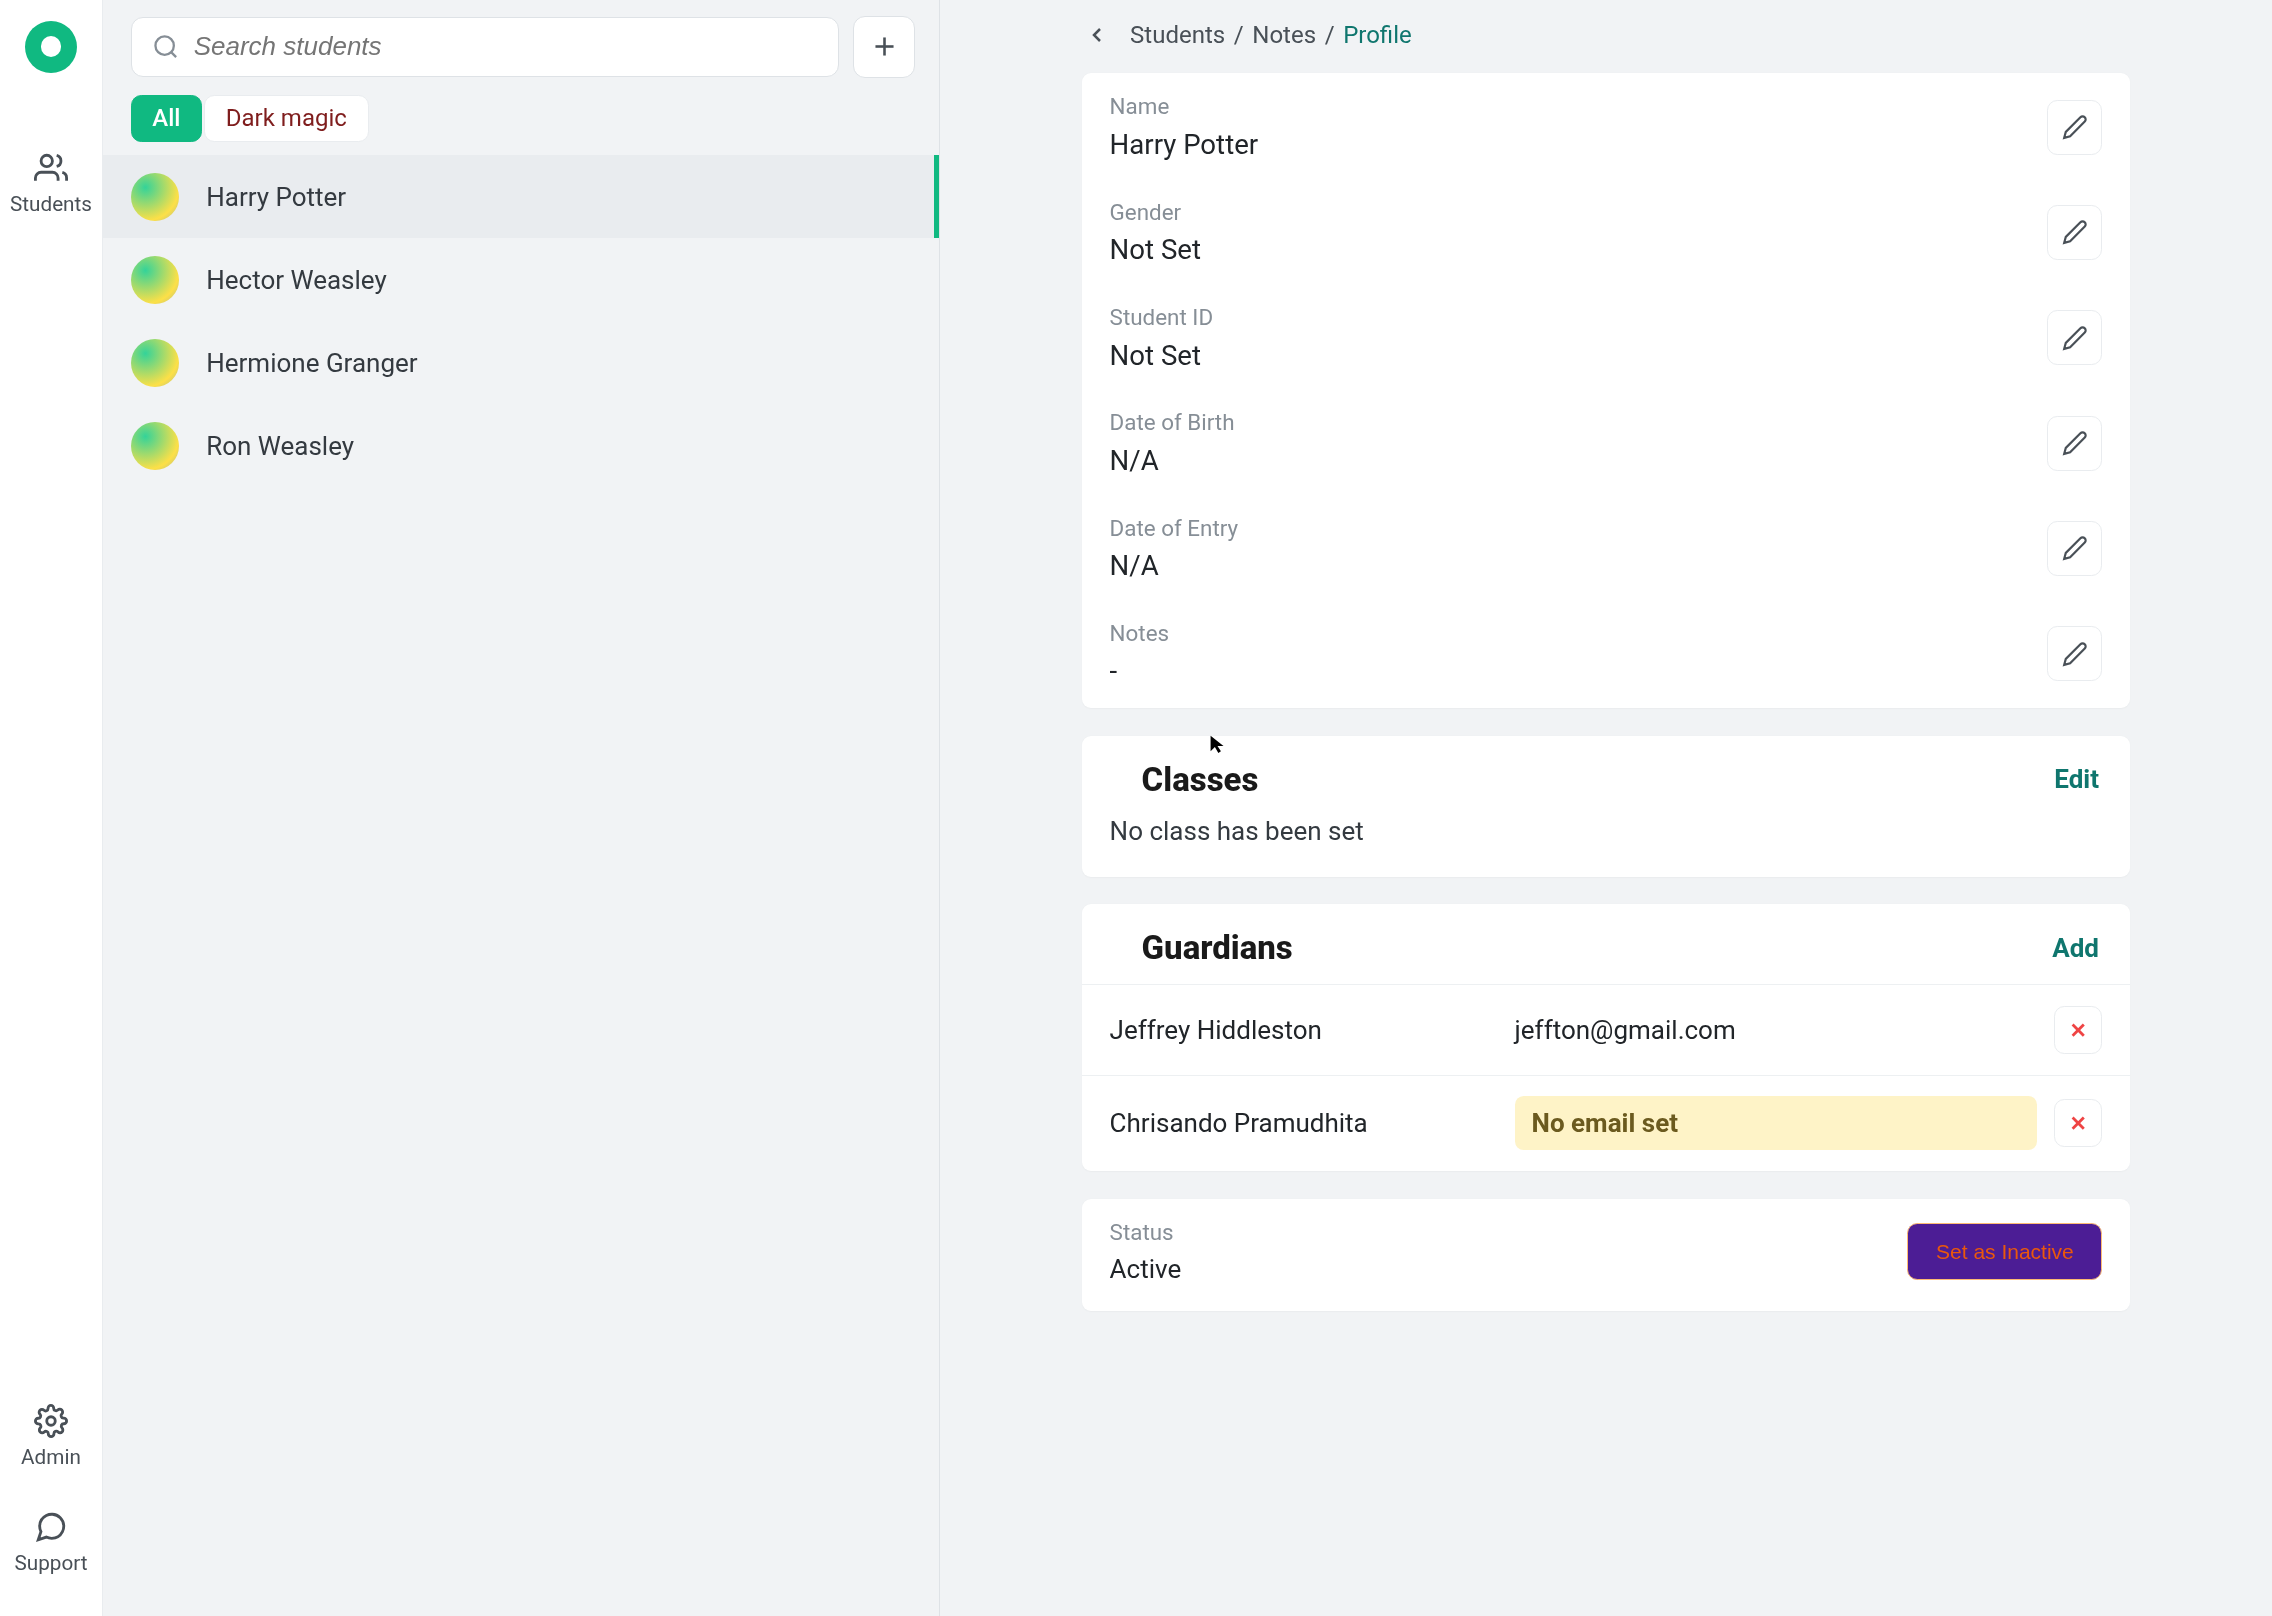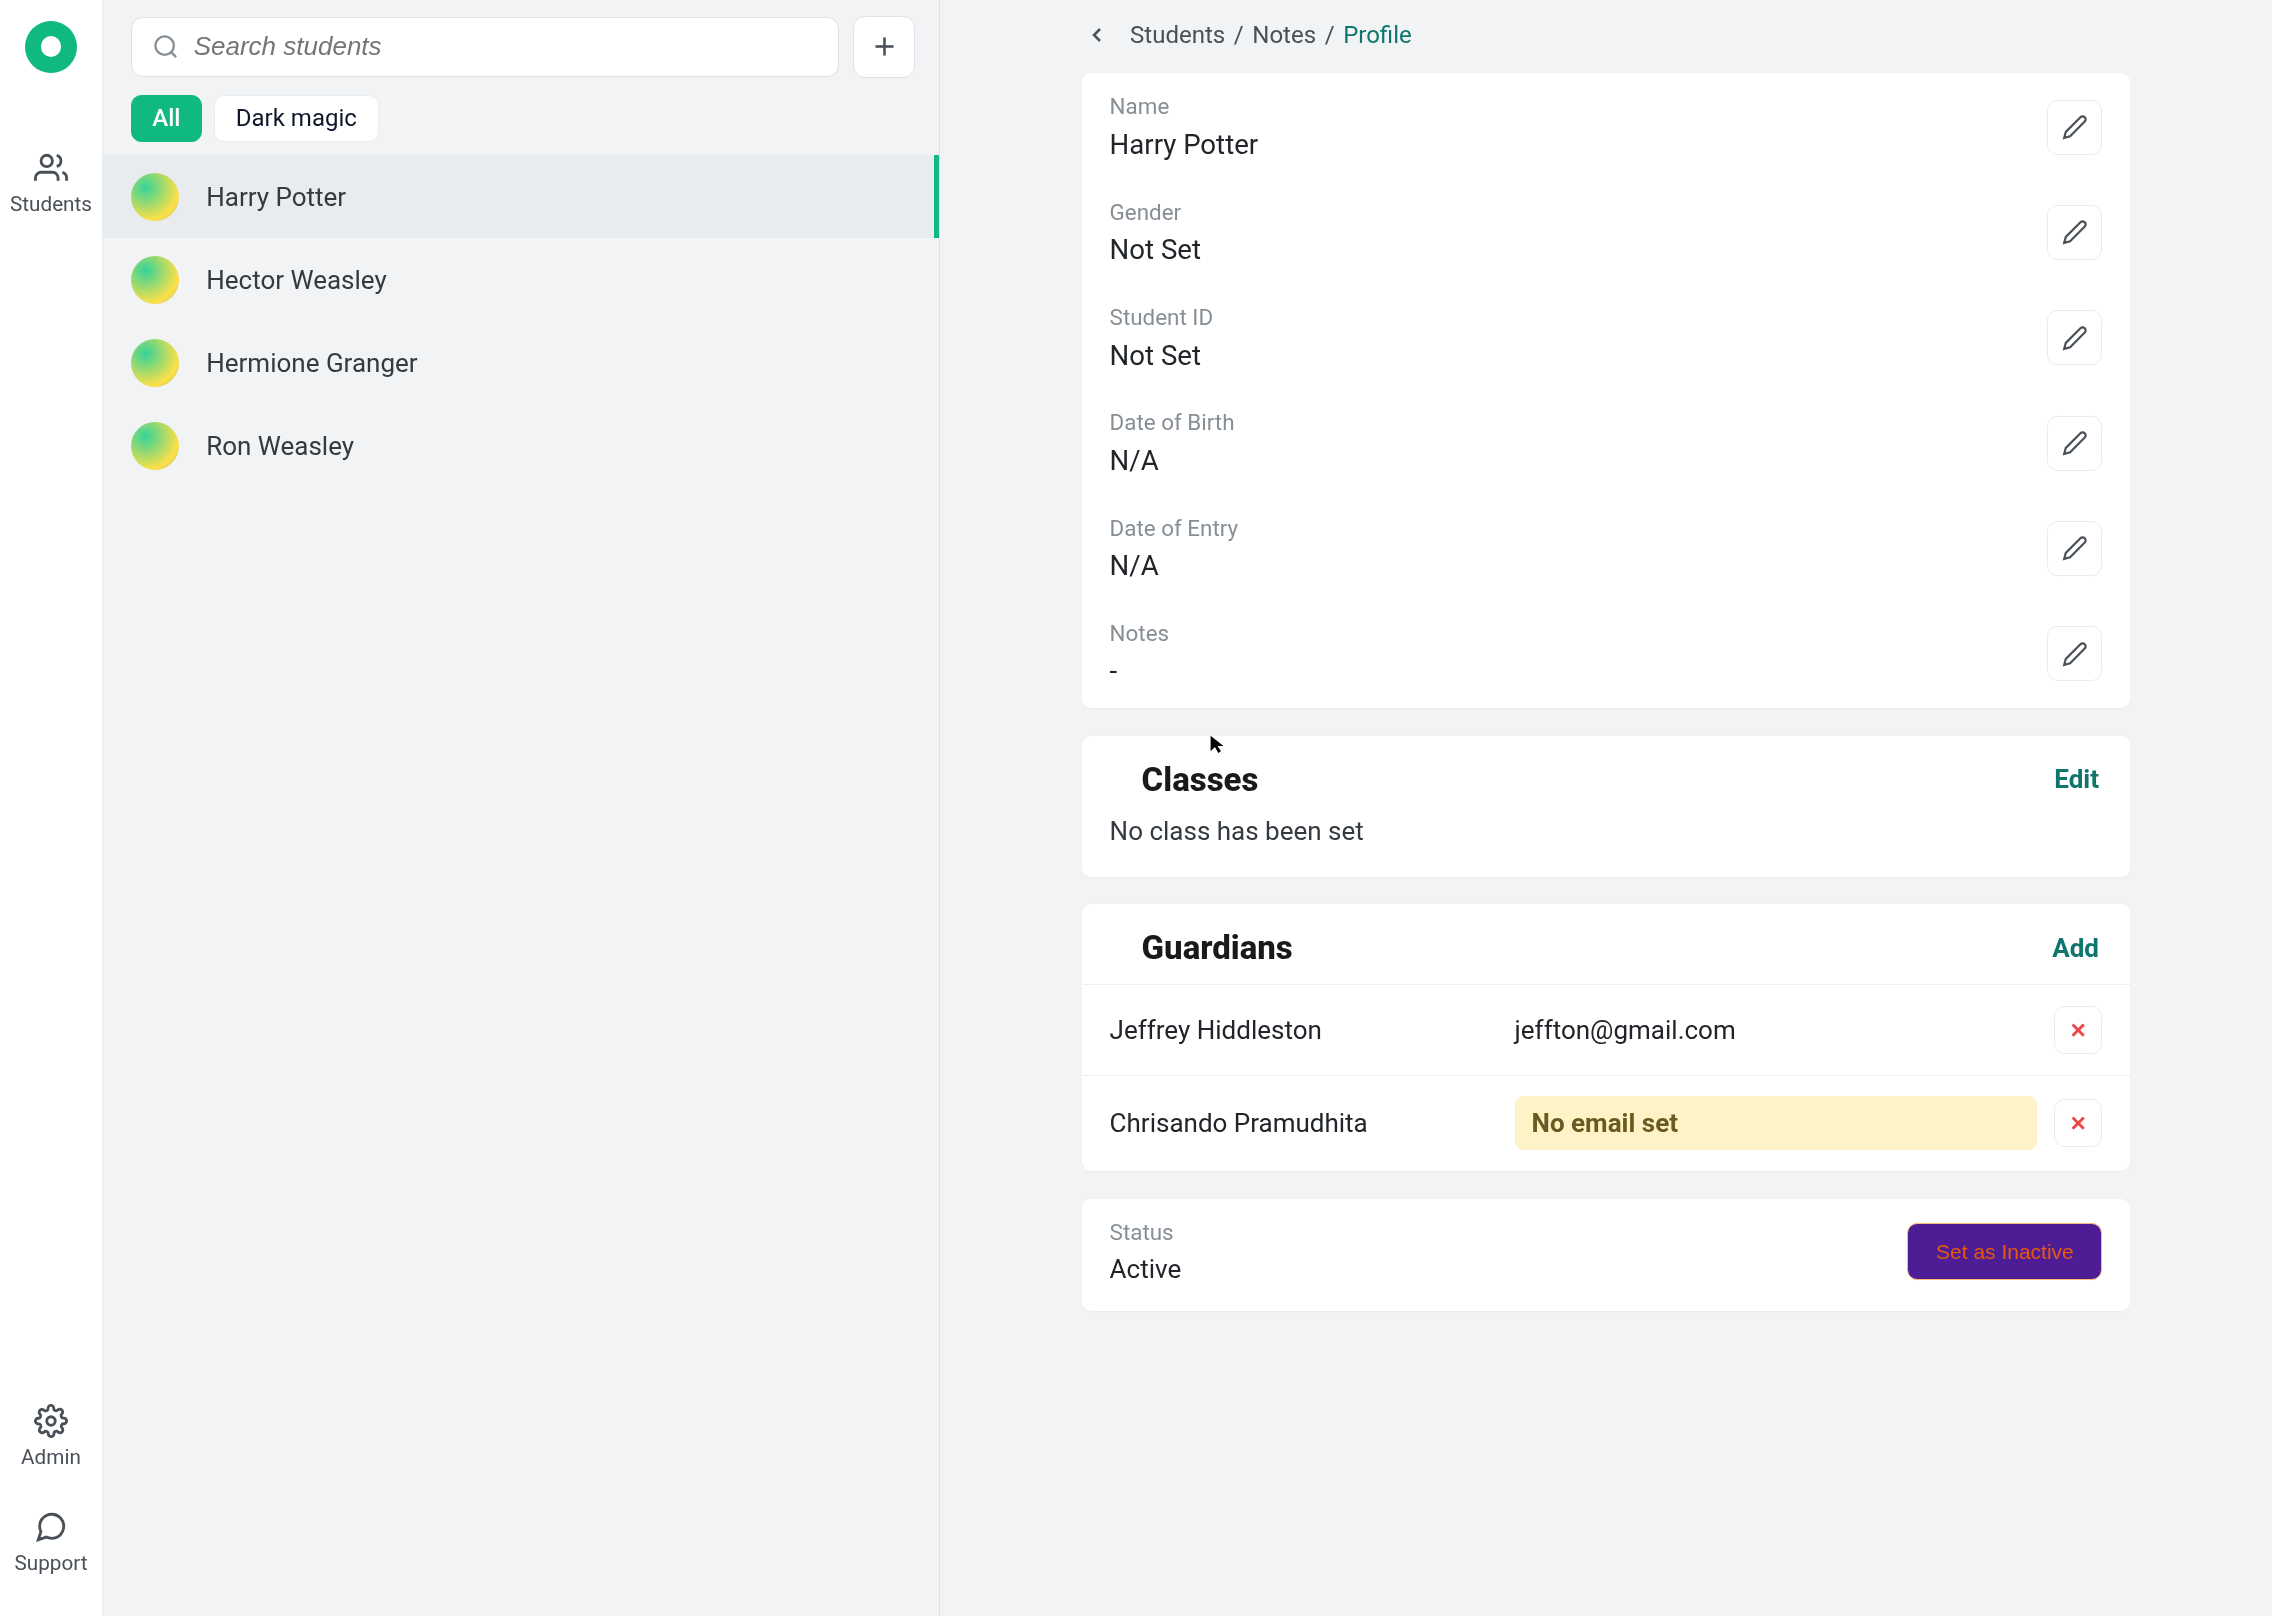--- a/index.html
+++ b/index.html
@@ -83,30 +83,30 @@
     width: 62px; height: 62px;
     background: #fff;
     border: 1.7px solid #dee2e6;
     border-radius: 12px;
     display: flex; align-items: center; justify-content: center;
     cursor: pointer;
   }
   .add-btn svg { width: 31px; height: 31px; stroke: #495057; stroke-width: 2; }
 
   .filter-row {
-    display: flex; gap: 12px;
+    display: flex; gap: 2px;
     padding: 17px 0 13.8px 27.6px;
   }
   .chip {
     padding: 8.6px 20.7px;
     background: #fff;
     border: 1.7px solid #e9ecef;
     border-radius: 10.3px;
     font-size: 24px;
-    color: #0f172a;
+    color: #7f1d1d;
     cursor: pointer;
   }
   .chip.active {
     background: #10b981;
     border-color: #10b981;
     color: #fff;
     font-weight: 500;
   }
 
   .student-list { }

